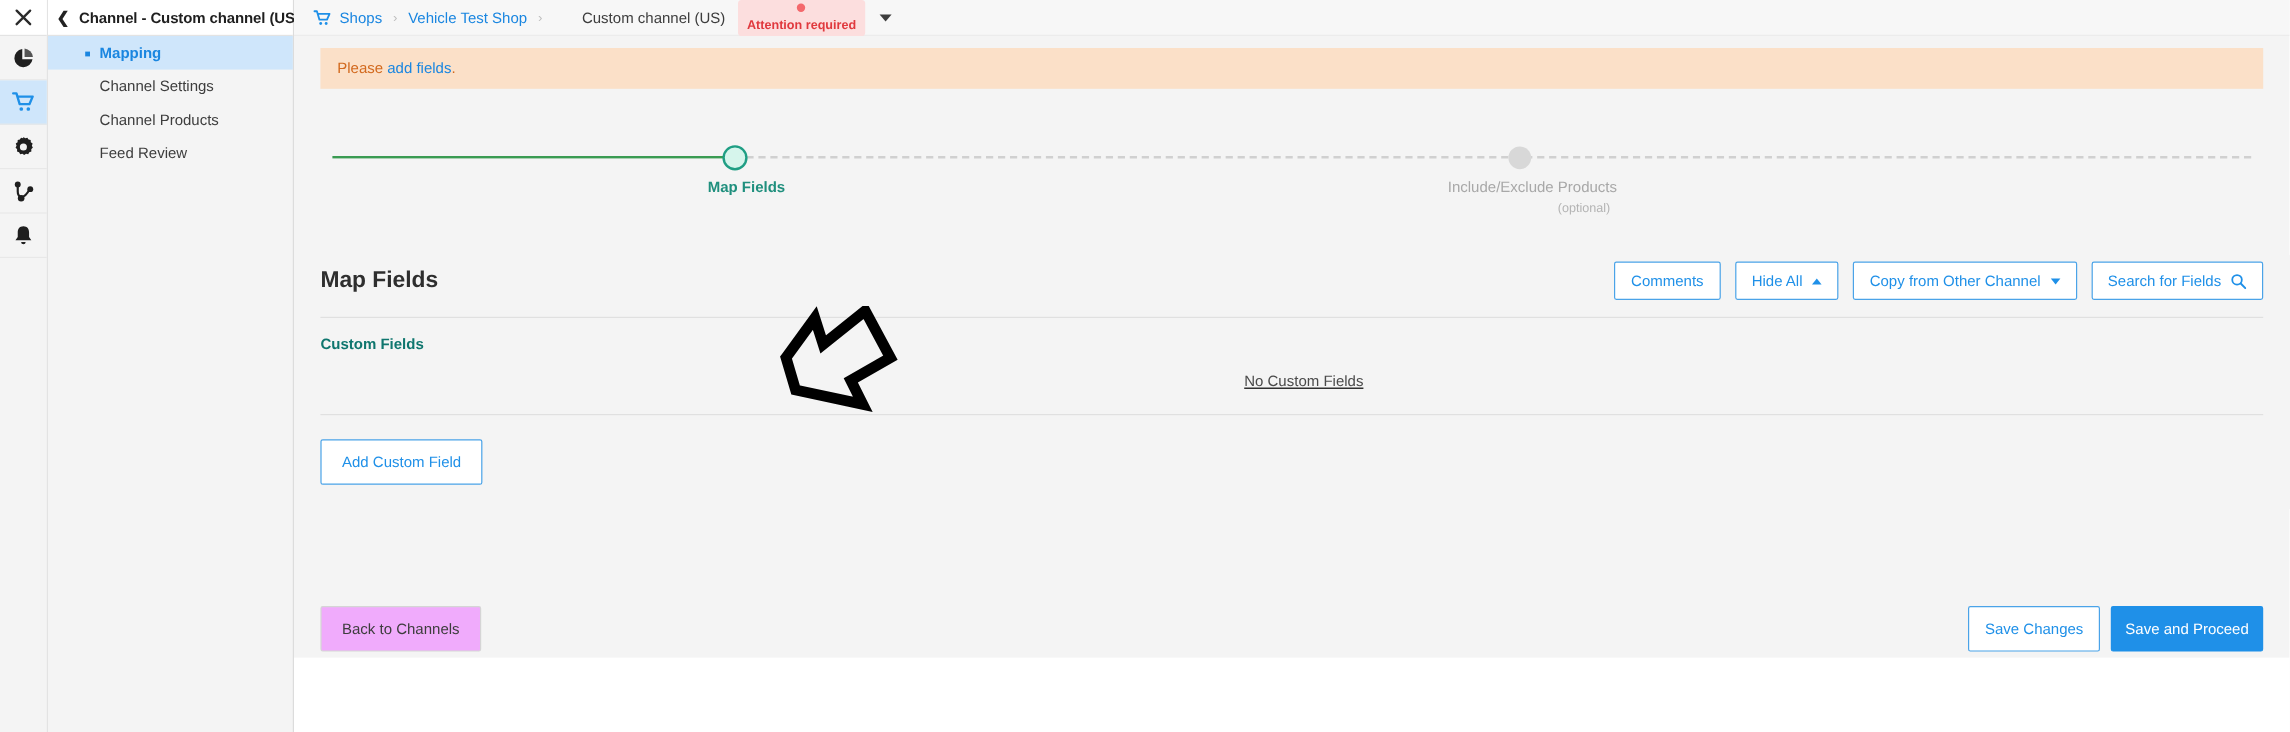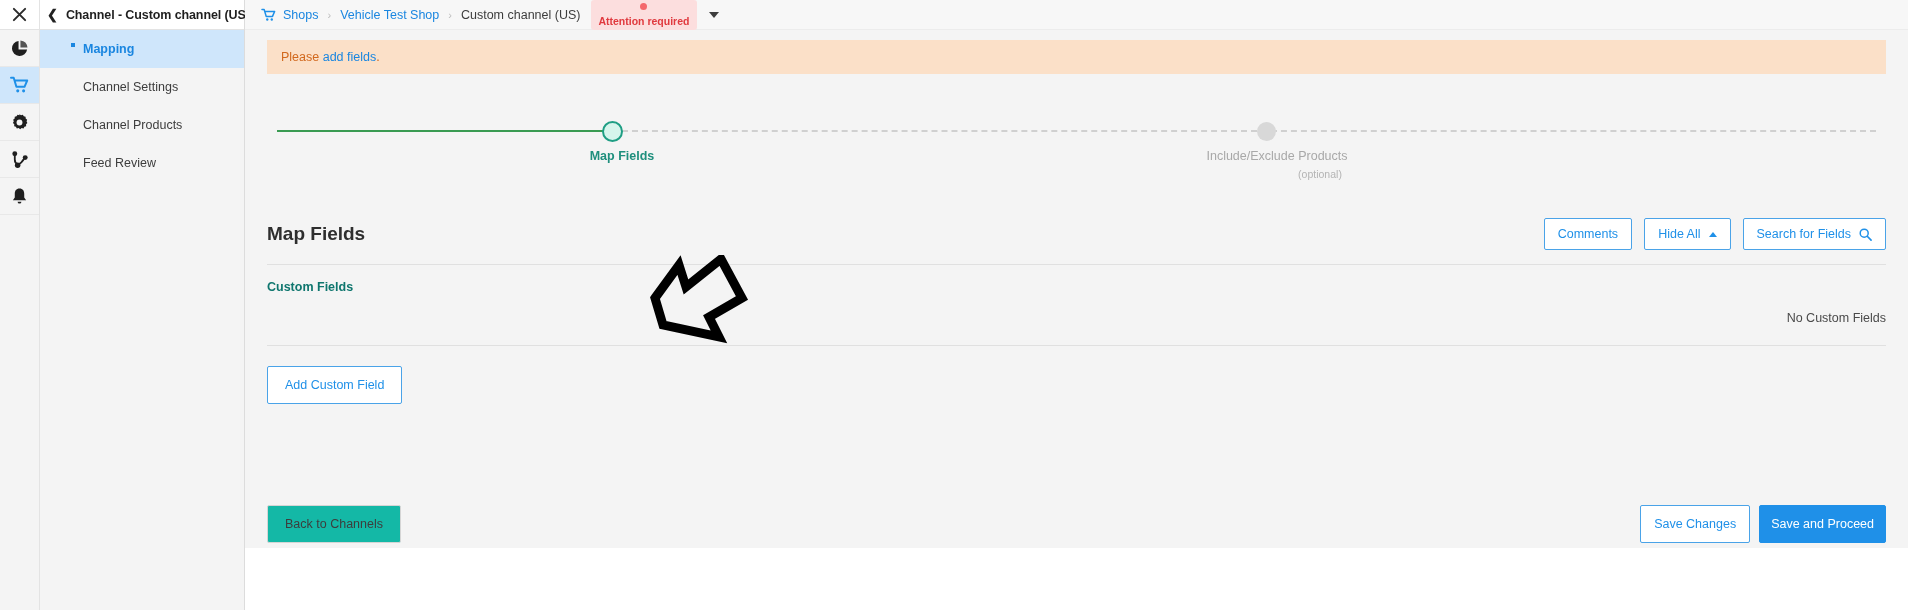--- a/index.html
+++ b/index.html
@@ -43,21 +43,21 @@
   .back-chev {
     font-size: 13px; color: #222; font-weight: 700; line-height: 1;
     cursor: pointer; padding: 0 1px;
   }
   .sidebar-title {
     font-size: 12.5px; font-weight: 700; color: #1f1f1f;
     white-space: nowrap; letter-spacing: -0.1px;
   }
   .nav { padding-top: 0; }
   .nav-item {
-    height: 38px; display: flex; align-items: center;
+    height: 28px; display: flex; align-items: center;
     padding-left: 43px; position: relative;
     font-size: 12.5px; color: #3d3d3d; cursor: pointer;
   }
   .nav-item.active { background: #cfe6fb; color: #1a86e0; font-weight: 700; }
   .nav-item.active::before {
     content: ""; position: absolute; left: 31px; top: 13px;
     width: 4px; height: 4px; background: #1a86e0;
   }
 
   
@@ -65,21 +65,21 @@
 
   .breadcrumb-bar {
     height: 30px; background: #f7f7f7;
     display: flex; align-items: center; gap: 0px;
     padding-left: 16px; border-bottom: 1px solid #ececec;
     font-size: 12.5px;
   }
   .bc-cart { margin-right: 6px; display:flex; align-items:center; }
   .bc-link { color: #1a86e0; cursor: pointer; }
   .bc-sep { color: #bdbdbd; margin: 0 9px; font-size: 11px; }
-  .bc-current { color: #3d3d3d; }
+  .bc-current { color: #3d3d3d; margin-left: 24px; }
   .badge {
     margin-left: 11px; background: #fcdede; color: #e0393e;
     font-size: 10.5px; font-weight: 700; border-radius: 3px;
     padding: 3px 8px 3px 7px; display: flex; align-items: center; gap: 5px;
     white-space: nowrap;
     flex-direction: column;
   }
   .badge-dot { width: 7px; height: 7px; border-radius: 50%; background: #f4686c; display:block; }
   .caret-down {
     margin-left: 12px; width: 0; height: 0;
@@ -143,36 +143,37 @@
   }
   .caret-up-s { width:0;height:0;border-left:4px solid transparent;border-right:4px solid transparent;border-bottom:5px solid #1f90e8;}
   .caret-down-s { width:0;height:0;border-left:4px solid transparent;border-right:4px solid transparent;border-top:5px solid #1f90e8;}
 
   .section-label {
     font-size: 12.5px; font-weight: 700; color: #0f766e;
     padding: 15px 0 0 0;
   }
   .empty-row {
     position: relative; height: 56px;
-    display: flex; align-items: center; justify-content: flex-end;
+    display: flex; align-items: center; justify-content: center;
     border-bottom: 1px solid #e0e0e0;
     margin-top: -4px;
+    text-decoration: underline;
   }
   .empty-text { font-size: 12.5px; color: #4a4a4a; margin-left: 20px; }
 
   .add-wrap { padding-top: 20px; }
   .btn-add { display:inline-flex; padding: 11px 17px; }
 
   
   .footer {
     position: absolute; left: 22px; right: 22px; top: 505px;
     display: flex; align-items: center; justify-content: space-between;
   }
   .btn-plain {
-    border: 1px solid #d5d5d5; background: #14b8a6; color: #3d3d3d;
+    border: 1px solid #d5d5d5; background: #f0abfc; color: #3d3d3d;
     font-size: 12.5px; padding: 11px 17px; border-radius: 2px; cursor: pointer;
     font-family: "Liberation Sans", sans-serif;
   }
   .footer-right { display: flex; gap: 9px; }
   .btn-primary {
     background: #1f90e8; border: 1px solid #1f90e8; color: #fff;
     font-size: 12.5px; padding: 11px 11px; border-radius: 2px; cursor: pointer;
     font-family: "Liberation Sans", sans-serif;
   }
 
@@ -290,20 +291,24 @@
         <div class="panel-title">Map Fields</div>
         <div class="tools">
           <button class="btn">
             <span>Comments</span>
           </button>
           <button class="btn">
             <span>Hide All</span>
             <span class="caret-up-s"></span>
           </button>
           <button class="btn">
+            <span>Copy from Other Channel</span>
+            <span class="caret-down-s"></span>
+          </button>
+          <button class="btn">
             <span>Search for Fields</span>
             <svg width="13" height="13" viewBox="0 0 14 14">
               <circle cx="5.6" cy="5.6" r="4.3" stroke="#1f90e8" stroke-width="1.6" fill="none"></circle>
               <path d="M8.9 8.9 L13 13" stroke="#1f90e8" stroke-width="1.8" stroke-linecap="round"></path>
             </svg>
           </button>
         </div>
       </div>
 
       <div class="section-label">Custom Fields</div>

